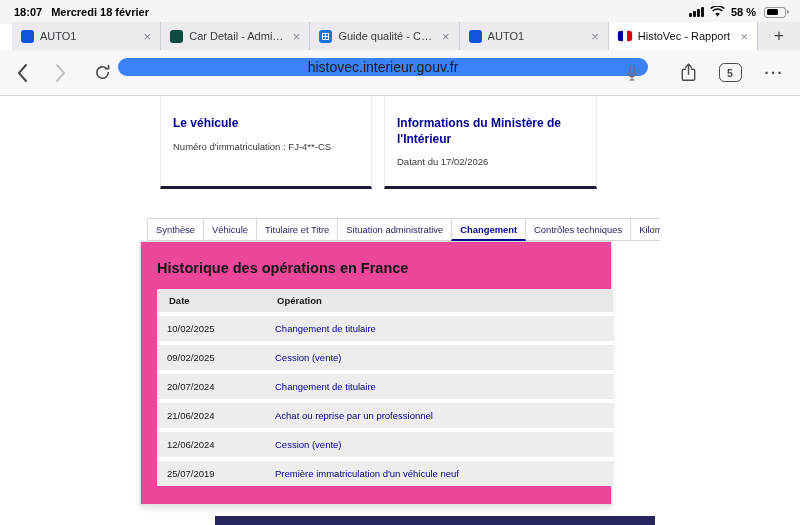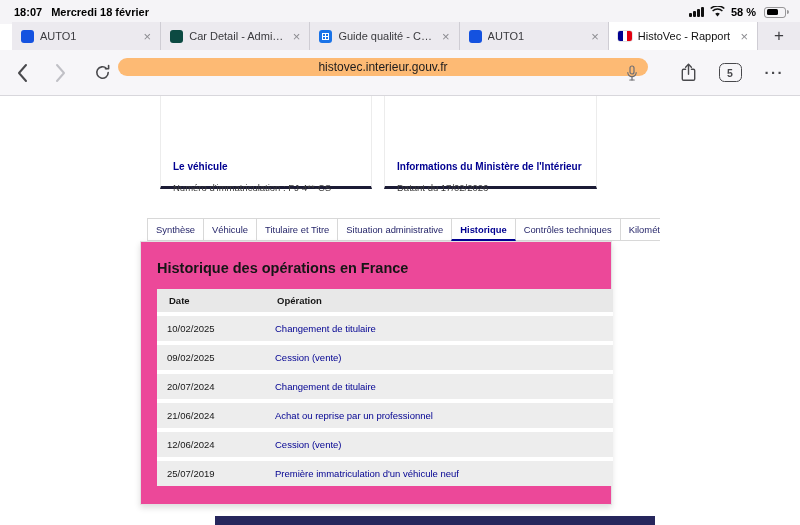--- a/index.html
+++ b/index.html
@@ -65,43 +65,43 @@
 
   
   .nav-bar {
     position:absolute; top:50px; left:0; right:0; height:46px;
     background:#f7f6f9; border-bottom:1px solid #d8d7dc;
   }
   .nav-left { position:absolute; left:16px; top:0; height:45px; display:flex; align-items:center; gap:27px; }
   .nav-btn { display:flex; align-items:center; justify-content:center; }
   .url-field {
     position:absolute; left:118px; top:8px; width:530px; height:18px;
-    background:#fdba74; border-radius:9px; display:flex; align-items:center;
-    justify-content:center; font-size:12px; color:#1c1c1e;
+    background:#3b82f6; border-radius:9px; display:flex; align-items:center;
+    justify-content:center; font-size:14px; color:#1c1c1e;
   }
   .url-mic { position:absolute; right:10px; top:6.5px; }
   .nav-right { position:absolute; right:16px; top:0; height:45px; display:flex; align-items:center; gap:23px; }
   .tabcount {
     width:23px; height:19px; border:1.6px solid #48484c; border-radius:5.5px;
     display:flex; align-items:center; justify-content:center;
     font-size:10.5px; font-weight:700; color:#48484c;
   }
   .more-btn { font-size:15px; font-weight:700; color:#48484c; letter-spacing:1.5px; }
 
   
   .page { position:absolute; top:96px; left:0; right:0; bottom:0; background:#fff; overflow:hidden; }
 
   .card {
     position:absolute; top:0; height:93px; background:#fff;
     border-left:1px solid #ececec; border-right:1px solid #ececec;
     border-bottom:3px solid #1b1b35; padding:20px 12px 0;
   }
   .card1 { left:160px; width:212px; }
   .card2 { left:384px; width:213px; }
-  .card-title { color:#000091; font-weight:700; font-size:10px; line-height:1.3;margin-top:44px; }
+  .card-title { color:#000091; font-weight:700; font-size:12px; line-height:1.3; }
   .card-body { margin-top:9px; font-size:9.5px; color:#3a3a3a; }
 
   .ptabs {
     position:absolute; top:122px; left:147px; width:513px; height:23px;
     display:flex; white-space:nowrap; overflow:hidden;
   }
   .ptab {
     flex:0 0 auto; display:flex; align-items:center; padding:0 8px;
     border:1px solid #d8d8d8; margin-right:-1px; background:#fff;
     font-size:9.4px; color:#26266a; cursor:default;
@@ -239,21 +239,21 @@
     <div class="card card2">
       <div class="card-title">Informations du Ministère de l'Intérieur</div>
       <div class="card-body">Datant du 17/02/2026</div>
     </div>
 
     <div class="ptabs">
       <span class="ptab">Synthèse</span>
       <span class="ptab">Véhicule</span>
       <span class="ptab">Titulaire et Titre</span>
       <span class="ptab">Situation administrative</span>
-      <span class="ptab active">Historique</span>
+      <span class="ptab active">Changement</span>
       <span class="ptab">Contrôles techniques</span>
       <span class="ptab">Kilométrage</span>
     </div>
 
     <div class="panel">
       <h2 class="panel-title">Historique des opérations en France</h2>
       <table class="hist">
         <thead>
           <tr>
             <th>Date</th>

